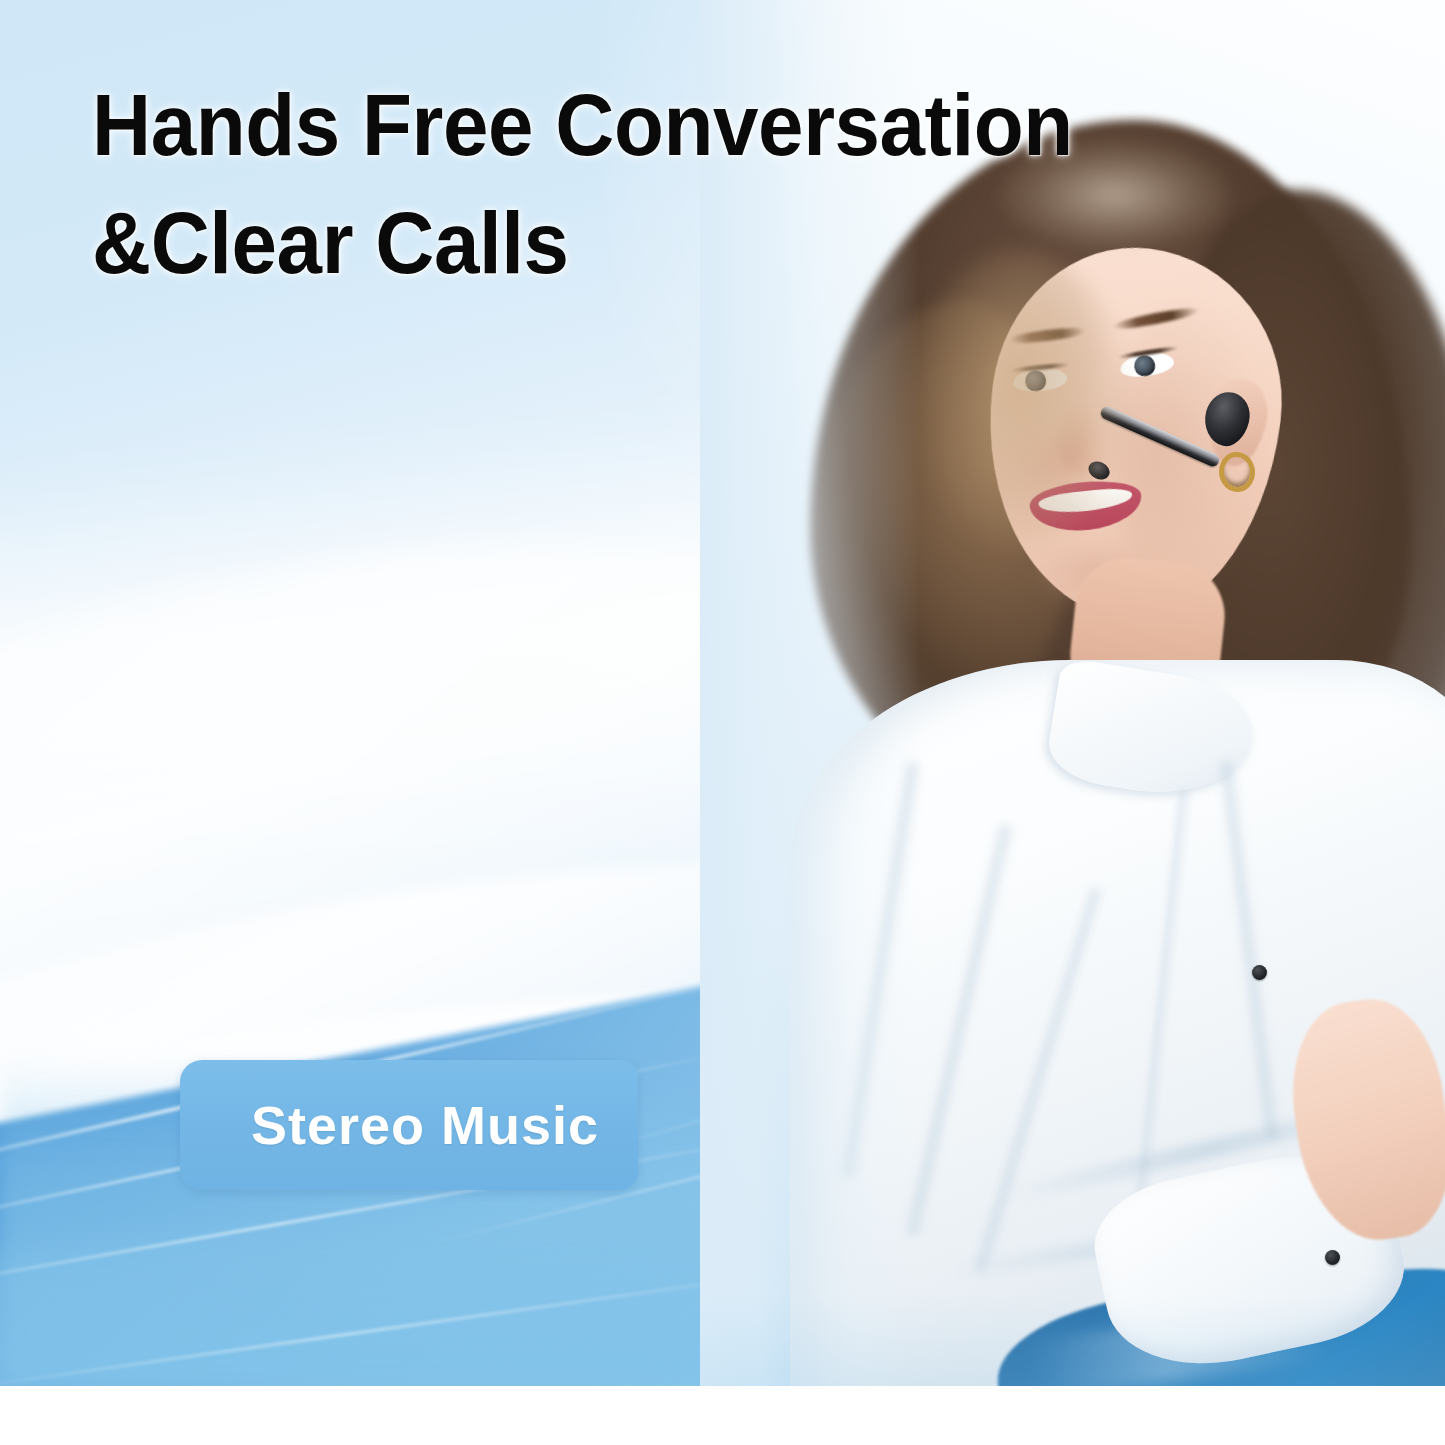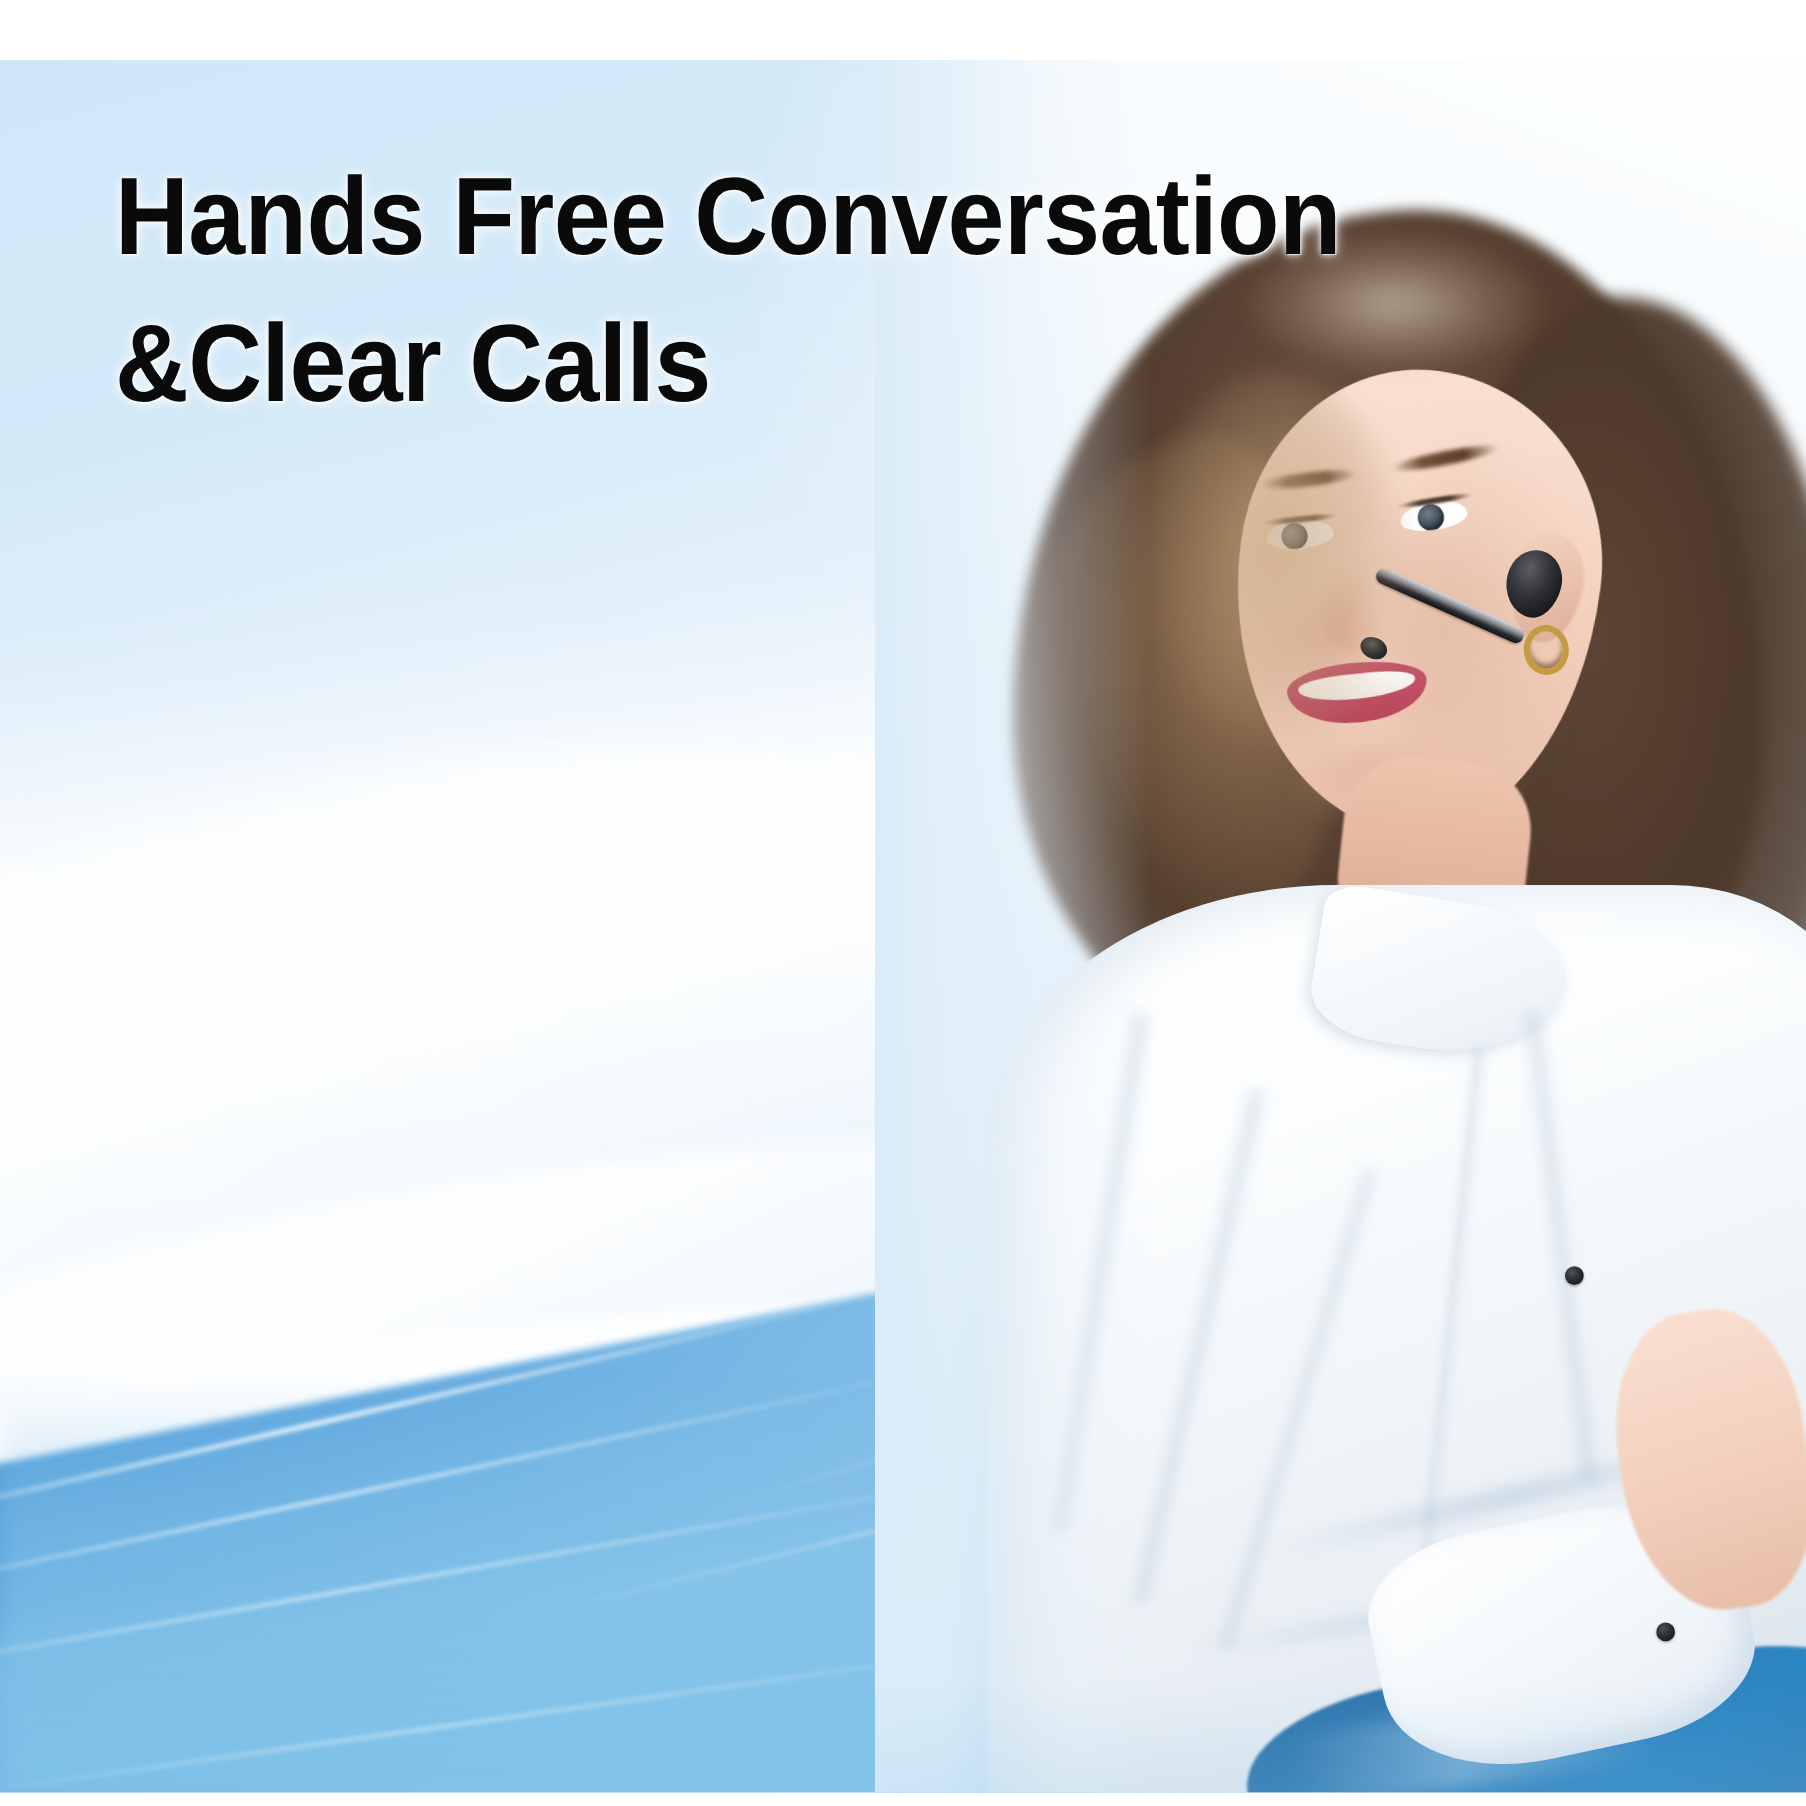--- a/index.html
+++ b/index.html
@@ -11,21 +11,20 @@
   body {
     font-family: "Liberation Sans", "DejaVu Sans", sans-serif;
   }
 
   .banner {
     position: relative;
     width: 1445px;
     height: 1386px;
     overflow: hidden;
     background: #cfe6f6;
-    margin-top: 48px;
   }
 
   
   .bg-base {
     position: absolute;
     inset: 0;
     background:
       linear-gradient(165deg,
         #cfe7f7 0%,
         #d3e9f8 18%,
@@ -745,14 +744,17 @@
 
     <div class="photo-feather-left"></div>
     <div class="photo-feather-bottom"></div>
   </div>
 
   <div class="headline">
     <span class="headline-line">Hands Free Conversation</span>
     <span class="headline-line">&amp;Clear Calls</span>
   </div>
 
+  <div class="pill pill-3">
+    <span class="pill-label">Stereo Music</span>
+  </div>
 
 </div>
 
 </body></html>

